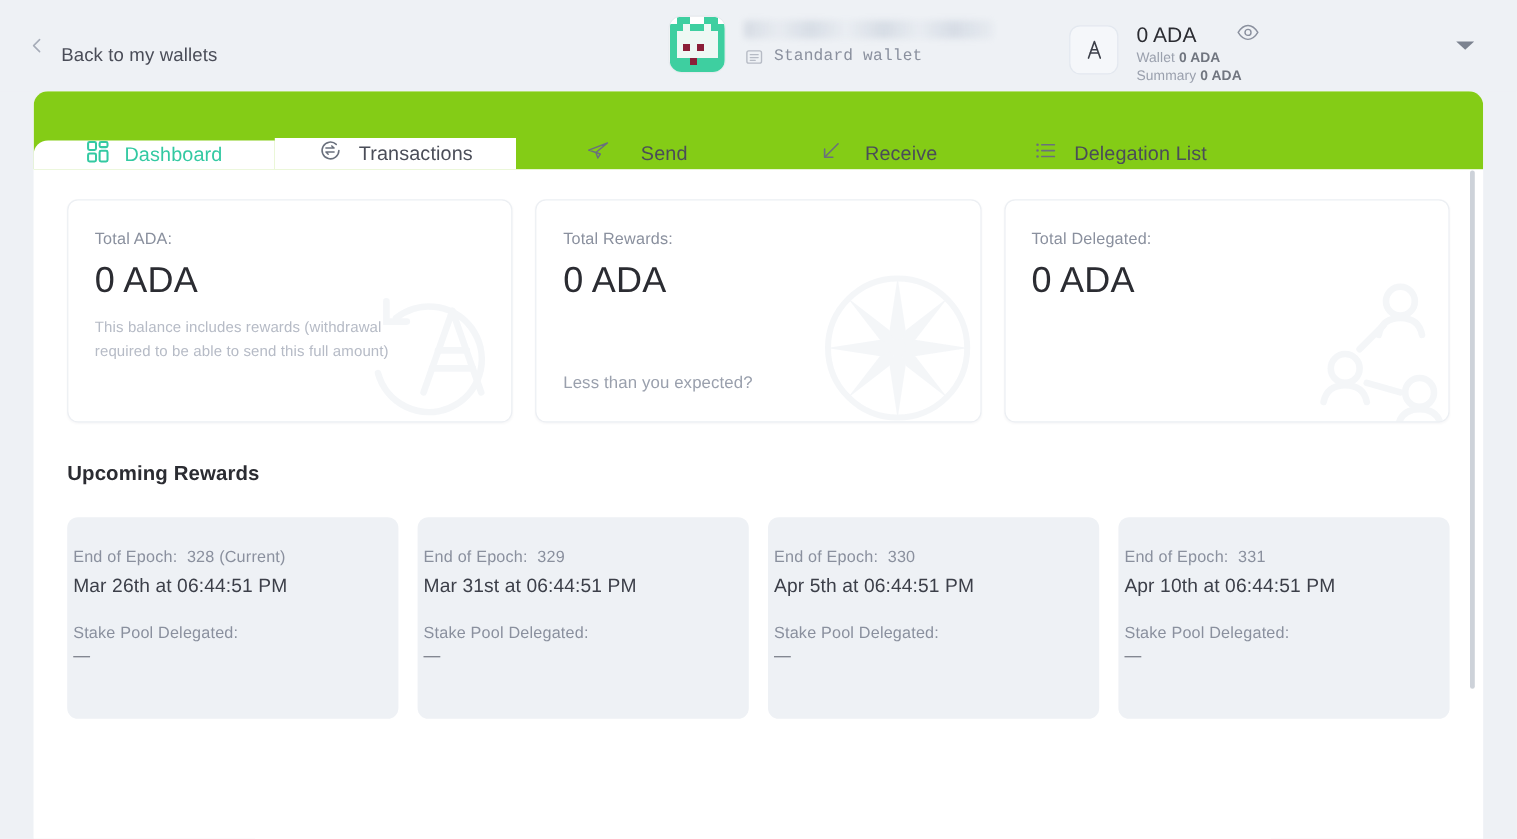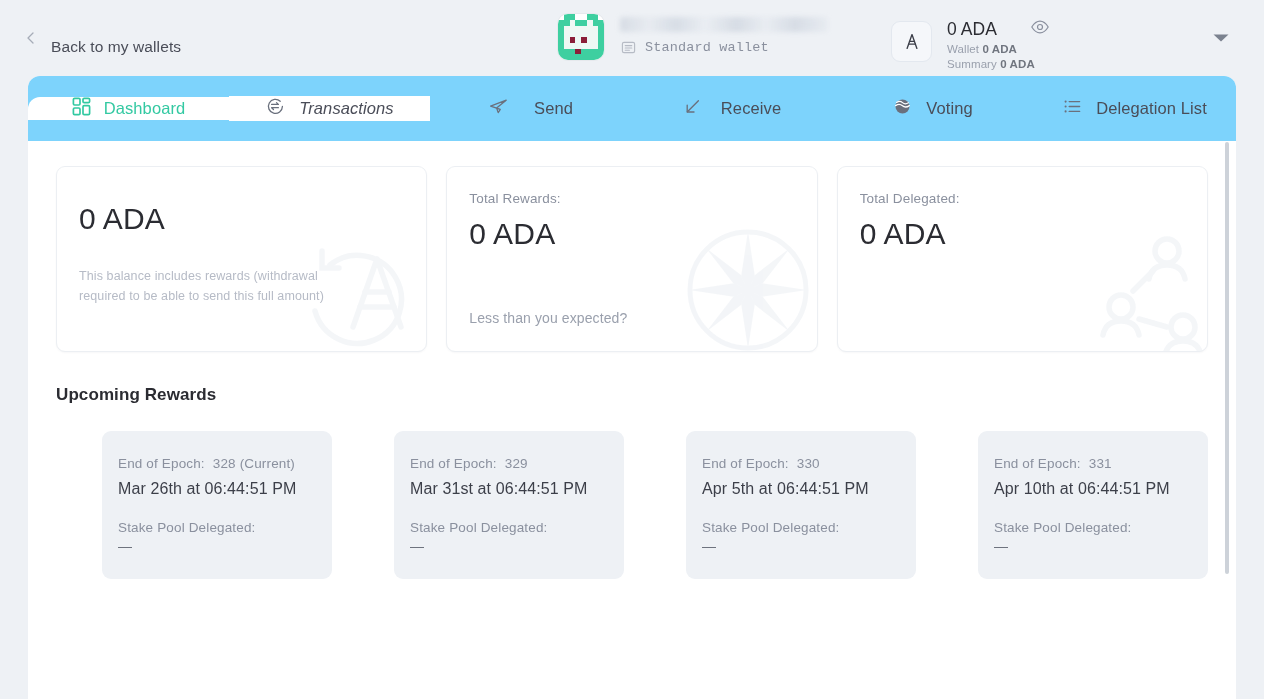--- a/index.html
+++ b/index.html
@@ -169,38 +169,38 @@
     height: 623px;
     background: #ffffff;
     border-radius: 12px 12px 0 0;
     overflow: hidden;
   }
 
   
   .tabbar {
     position: relative;
     height: 65px;
-    background: #7dd3fc;
-    display: flex;
-    align-items: center;
+    background: #84cc16;
+    display: flex;
+    align-items: flex-end;
   }
   .tab {
     display: flex;
     align-items: center;
     justify-content: center;
     gap: 13px;
     cursor: pointer;
     user-select: none;
     font-size: 16.5px;
     color: #4a4d58;
     letter-spacing: .1px;
   }
   .tab .tab-icon { display: block; flex: none; }
   .tab-dashboard      { width: 201px; background: #ffffff; border-radius: 12px 0 0 0; color: #33c9a2; }
-  .tab-transactions   { width: 201px; background: #ffffff; font-style: italic; }
+  .tab-transactions   { width: 201px; background: #ffffff; }
   .tab-send           { width: 201px; gap: 25px; }
   .tab-receive        { width: 201px; gap: 18px; }
   .tab-voting         { width: 201px; }
   .tab-delegation     { width: 203px; }
 
   
   .content {
     position: relative;
     height: 558px;
     background: #ffffff;
@@ -244,21 +244,21 @@
     position: relative;
     z-index: 2;
     margin-top: 11px;
     font-size: 30px;
     color: #2b2c32;
     letter-spacing: .2px;
   }
   .card-note {
     position: relative;
     z-index: 2;
-    margin-top: 30px;
+    margin-top: 12px;
     font-size: 12.5px;
     line-height: 20px;
     color: #b6bbc6;
     max-width: 250px;
     letter-spacing: .1px;
   }
   .card-note-bottom {
     position: absolute;
     z-index: 2;
     left: 22px;
@@ -278,25 +278,24 @@
   .card-watermark svg { display: block; }
 
   
   .epoch-grid {
     display: flex;
     gap: 16px;
     margin-top: 26px;
   }
   .epoch-card {
     flex: 1;
-    height: 148px;
+    height: 168px;
     background: #eef1f5;
     border-radius: 9px;
-    padding: 25px 21px 0 16px;
-    margin-left: 46px;
+    padding: 25px 21px 0 5px;
   }
   .epoch-label {
     font-size: 13.5px;
     color: #8a909e;
     letter-spacing: .15px;
   }
   .epoch-label .epoch-num {
     color: #8a909e;
     margin-left: 8px;
   }
@@ -520,32 +519,20 @@
       <div class="tab tab-receive">
         <span class="tab-icon">
           <svg width="21" height="21" viewBox="0 0 21 21">
             <path d="M16.4 4.8 L5.4 15.8" fill="none" stroke="#6a707d" stroke-width="1.35" stroke-linecap="round"></path>
             <path d="M5.2 9.2 L5.2 16 L12 16" fill="none" stroke="#6a707d" stroke-width="1.35" stroke-linecap="round" stroke-linejoin="round"></path>
           </svg>
         </span>
         <span>Receive</span>
       </div>
 
-      <div class="tab tab-voting">
-        <span class="tab-icon">
-          <svg width="21" height="21" viewBox="0 0 21 21">
-            <circle cx="10.5" cy="10.5" r="7" fill="#6a707d"></circle>
-            <path d="M3.9 7.6 C6.2 6.1 8.4 6.1 10.5 7.6 C12.6 9.1 14.8 9.1 17.1 7.6
-                     L17.1 4.4 C14.8 5.9 12.6 5.9 10.5 4.4 C8.4 2.9 6.2 2.9 3.9 4.4 Z" fill="#ffffff" opacity="0"></path>
-            <path d="M3.6 9.6 C6 8 8.6 8.2 10.5 9.8 C12.4 11.4 15 11.2 17.4 9.6" fill="none" stroke="#ffffff" stroke-width="1.3" stroke-linecap="round"></path>
-            <path d="M4.6 6.4 C6.8 5 8.9 5.2 10.5 6.6 C12.1 8 14.2 8.2 16.4 6.8" fill="none" stroke="#ffffff" stroke-width="1.2" stroke-linecap="round"></path>
-          </svg>
-        </span>
-        <span>Voting</span>
-      </div>
 
       <div class="tab tab-delegation">
         <span class="tab-icon">
           <svg width="21" height="21" viewBox="0 0 21 21">
             <circle cx="3.6" cy="5.6" r="1.05" fill="#6a707d"></circle>
             <circle cx="3.6" cy="10.5" r="1.05" fill="#6a707d"></circle>
             <circle cx="3.6" cy="15.4" r="1.05" fill="#6a707d"></circle>
             <line x1="7.2" y1="5.6" x2="17.6" y2="5.6" stroke="#6a707d" stroke-width="1.4" stroke-linecap="round"></line>
             <line x1="7.2" y1="10.5" x2="17.6" y2="10.5" stroke="#6a707d" stroke-width="1.4" stroke-linecap="round"></line>
             <line x1="7.2" y1="15.4" x2="17.6" y2="15.4" stroke="#6a707d" stroke-width="1.4" stroke-linecap="round"></line>
@@ -554,20 +541,21 @@
         <span>Delegation List</span>
       </div>
     </div>
 
     <div class="content">
 
 
       <div class="summary-grid">
 
         <div class="summary-card">
+          <div class="card-label">Total ADA:</div>
           <div class="card-value">0 ADA</div>
           <div class="card-note">This balance includes rewards (withdrawal required to be able to send this full amount)</div>
           <span class="card-watermark">
             <svg width="150" height="150" viewBox="0 0 150 150">
               <g fill="none" stroke="#e9edf2" stroke-width="5.5" stroke-linecap="round">
                 <path d="M33 96 A44 44 0 1 0 48 50"></path>
                 <path d="M40 36 L40 53 L57 53"></path>
               </g>
               <g fill="none" stroke="#e9edf2" stroke-width="5.5" stroke-linecap="round">
                 <path d="M95 44 L71 112 M95 44 L119 112"></path>

